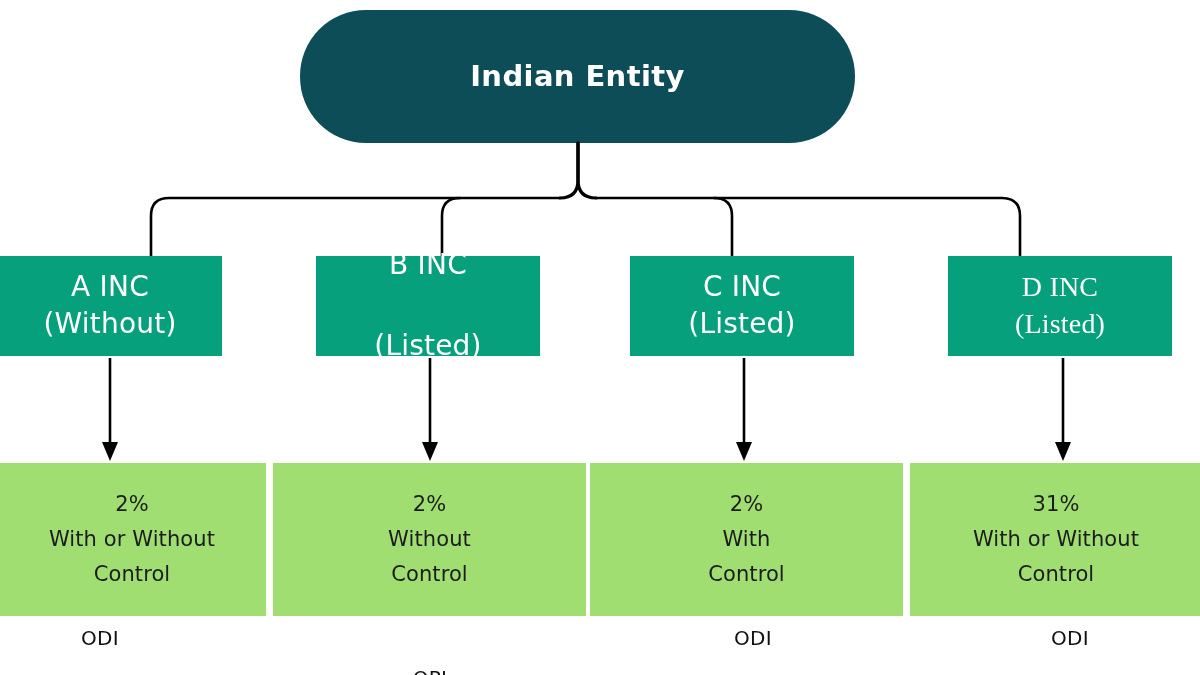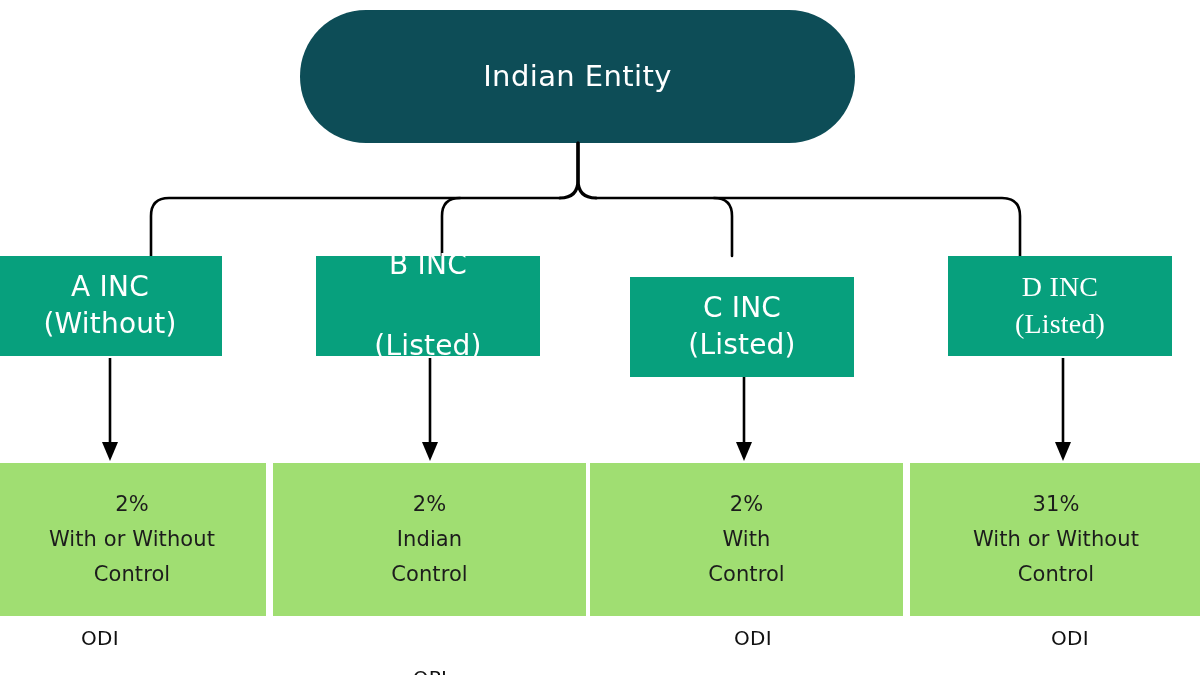--- a/index.html
+++ b/index.html
@@ -31,21 +31,21 @@
     background: #0d4d57;
     border-radius: 66px;
     display: flex;
     align-items: center;
     justify-content: center;
     box-sizing: border-box;
   }
   .root-label {
     color: #ffffff;
     font-size: 29px;
-    font-weight: 400;
+    font-weight: 700;
     letter-spacing: 0.4px;
     line-height: 1.1;
     text-align: right;
   }
 
   
   #connector {
     position: absolute;
     left: 0;
     top: 0;
@@ -150,37 +150,37 @@
   </svg>
 
   <div class="entity-box" style="left:-2px; width:224px;">
     <span class="entity-line">A INC</span>
     <span class="entity-line">(Without)</span>
   </div>
   <div class="entity-box" style="left:316px; width:224px;gap:44px;">
     <span class="entity-line">B INC</span>
     <span class="entity-line">(Listed)</span>
   </div>
-  <div class="entity-box" style="left:630px; width:224px;margin-top:21px;">
+  <div class="entity-box" style="left:630px; width:224px;">
     <span class="entity-line">C INC</span>
     <span class="entity-line">(Listed)</span>
   </div>
   <div class="entity-box" style="left:948px; width:224px;font-family:Liberation Serif, serif;">
     <span class="entity-line">D INC</span>
     <span class="entity-line">(Listed)</span>
   </div>
 
   <div class="outcome-box" style="left:-2px; width:268px;">
     <span class="outcome-line">2%</span>
     <span class="outcome-line">With or Without</span>
     <span class="outcome-line">Control</span>
   </div>
   <div class="outcome-box" style="left:273px; width:313px;">
     <span class="outcome-line">2%</span>
-    <span class="outcome-line">Indian</span>
+    <span class="outcome-line">Without</span>
     <span class="outcome-line">Control</span>
   </div>
   <div class="outcome-box" style="left:590px; width:313px;">
     <span class="outcome-line">2%</span>
     <span class="outcome-line">With</span>
     <span class="outcome-line">Control</span>
   </div>
   <div class="outcome-box" style="left:910px; width:292px;">
     <span class="outcome-line">31%</span>
     <span class="outcome-line">With or Without</span>

